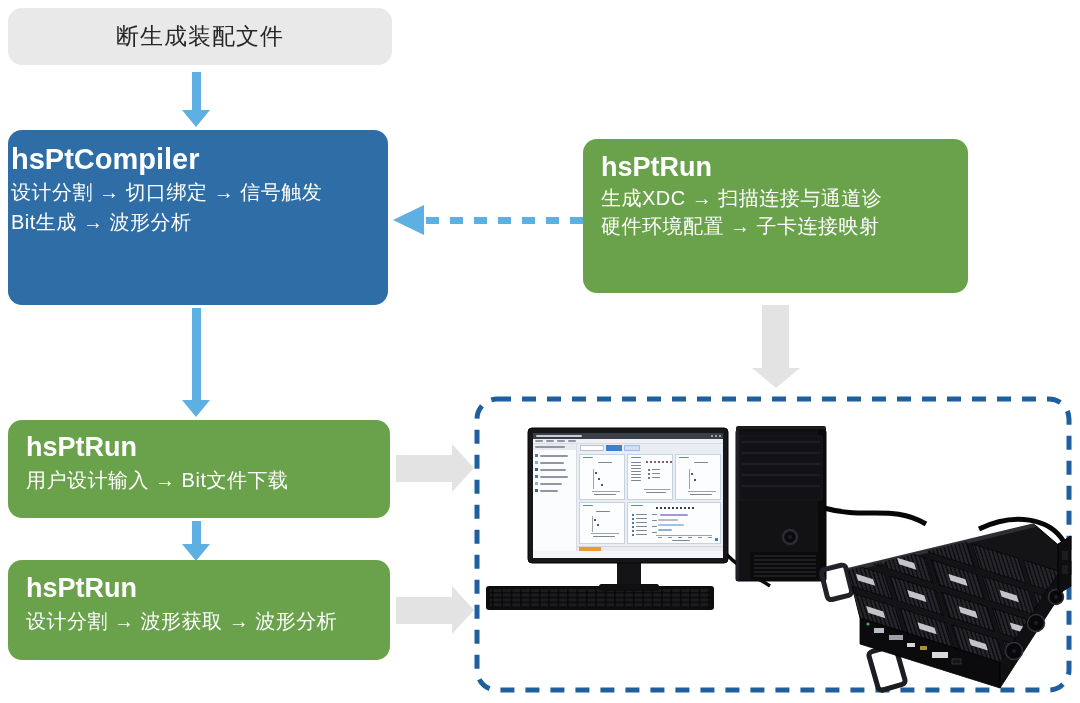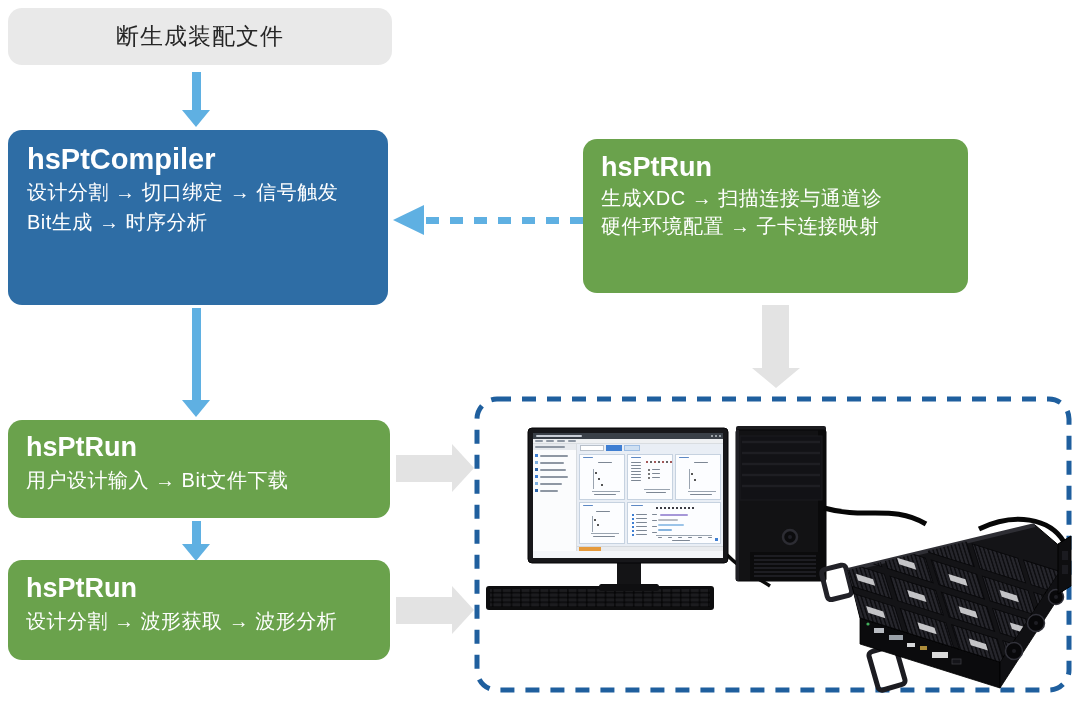--- a/index.html
+++ b/index.html
@@ -8,21 +8,21 @@
 
   
   .fbox{position:absolute;border-radius:14px;box-sizing:border-box;}
   .fbox .ftitle{font-weight:bold;color:#fff;}
   .fbox .fline{color:#fff;}
 
   .box-input{left:8px;top:8px;width:384px;height:57px;background:#e9e9e9;
              display:flex;align-items:center;justify-content:center;}
   .box-input .ilabel{font-size:23px;font-weight:500;color:#262626;letter-spacing:1px;}
 
-  .box-compiler{left:8px;top:130px;width:380px;height:175px;background:#2e6da5;padding:11px 19px;}
+  .box-compiler{left:8px;top:130px;width:380px;height:175px;background:#2e6da5;padding:11px 3px;}
   .box-compiler .ftitle{font-size:29px;line-height:36px;}
   .box-compiler .fline{font-size:20px;line-height:30px;letter-spacing:.5px;}
 
   .box-run-r{left:583px;top:139px;width:385px;height:154px;background:#6aa24c;padding:11px 18px;}
   .box-run-r .ftitle{font-size:27px;line-height:34px;}
   .box-run-r .fline{font-size:20px;line-height:28px;letter-spacing:.5px;}
 
   .box-run-m{left:8px;top:420px;width:382px;height:98px;background:#6aa24c;padding:10px 18px;}
   .box-run-b{left:8px;top:560px;width:382px;height:100px;background:#6aa24c;padding:11px 18px;}
   .box-run-m .ftitle,.box-run-b .ftitle{font-size:27px;line-height:35px;}
@@ -98,21 +98,21 @@
 </div>
 
 <div class="va" style="left:182px;top:72px;">
   <div class="sh" style="height:38px;"></div>
   <div class="hd"></div>
 </div>
 
 <div class="fbox box-compiler">
   <div class="ftitle">hsPtCompiler</div>
   <div class="fline">设计分割 → 切口绑定 → 信号触发</div>
-  <div class="fline">Bit生成 → 时序分析</div>
+  <div class="fline">Bit生成 → 波形分析</div>
 </div>
 
 <div class="fbox box-run-r">
   <div class="ftitle">hsPtRun</div>
   <div class="fline">生成XDC → 扫描连接与通道诊</div>
   <div class="fline">硬件环境配置 → 子卡连接映射</div>
 </div>
 
 <div class="da">
   <div class="hd"></div>

